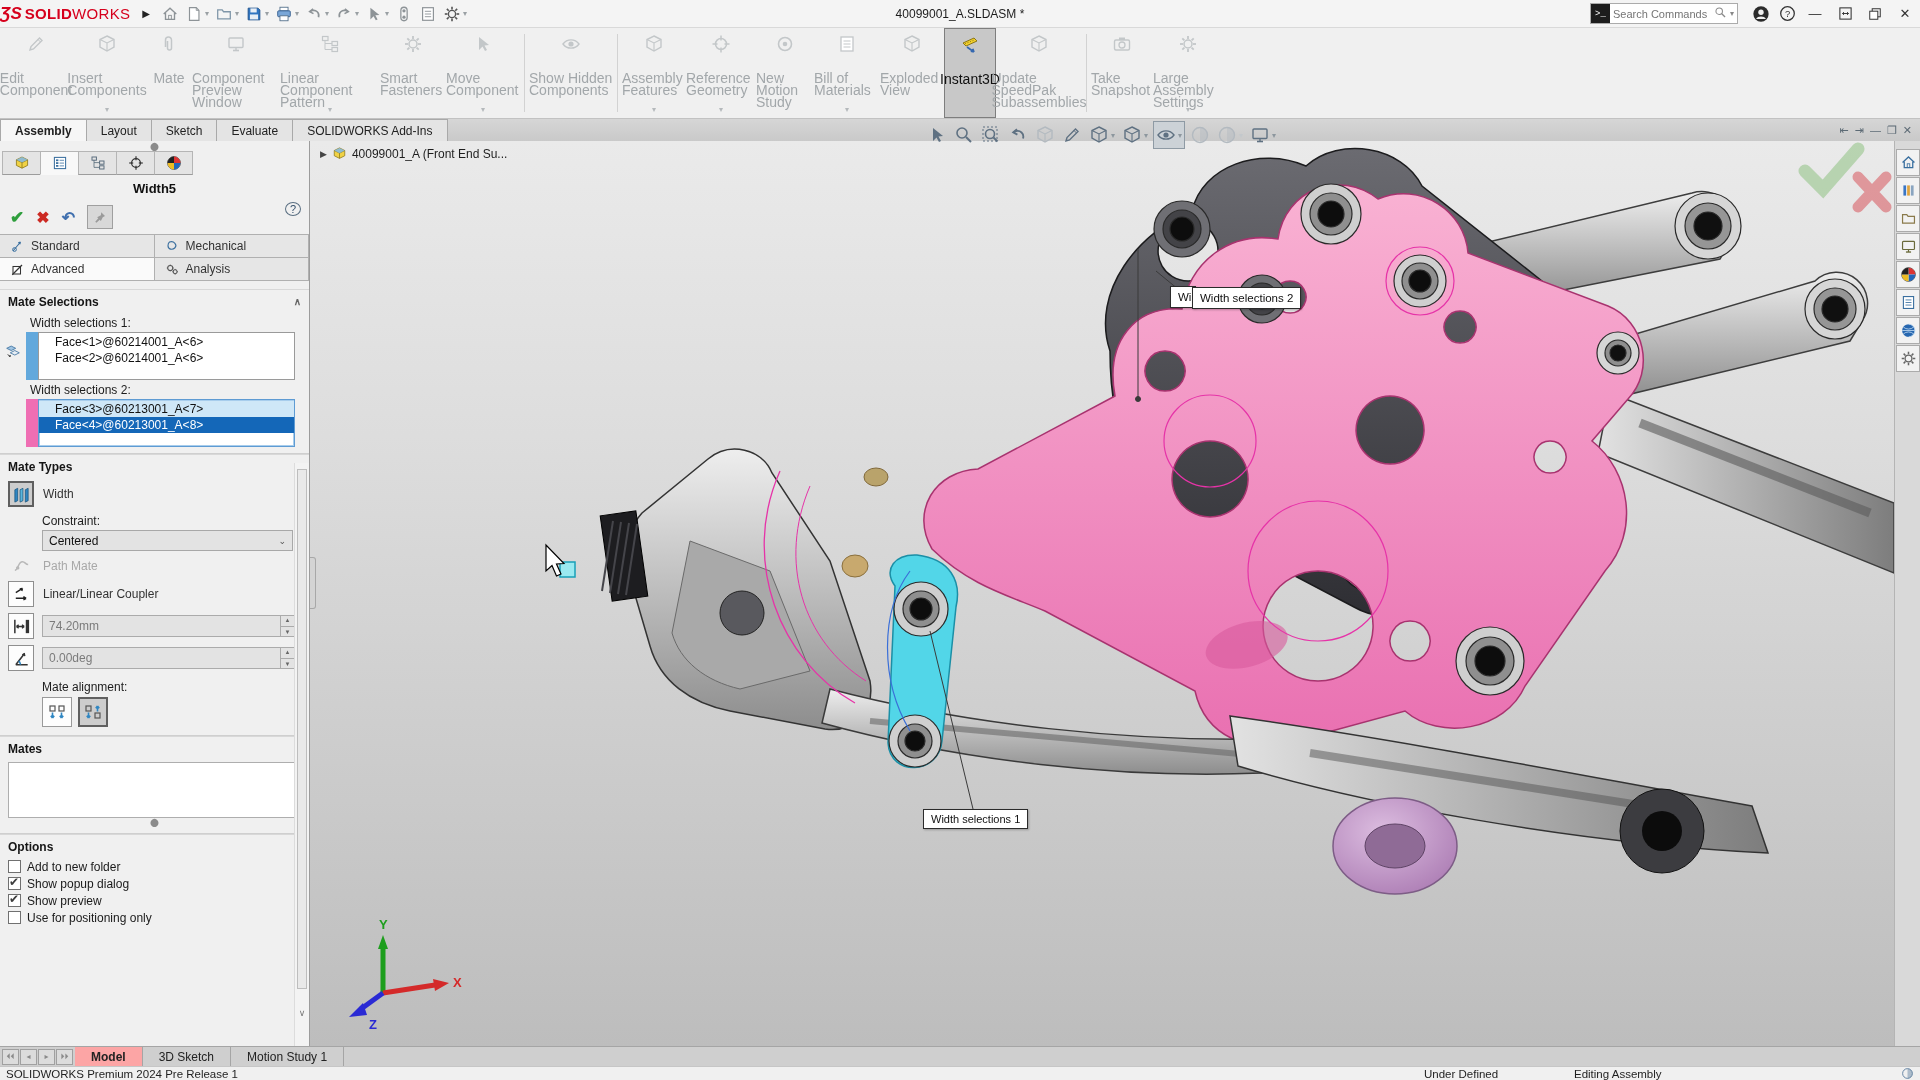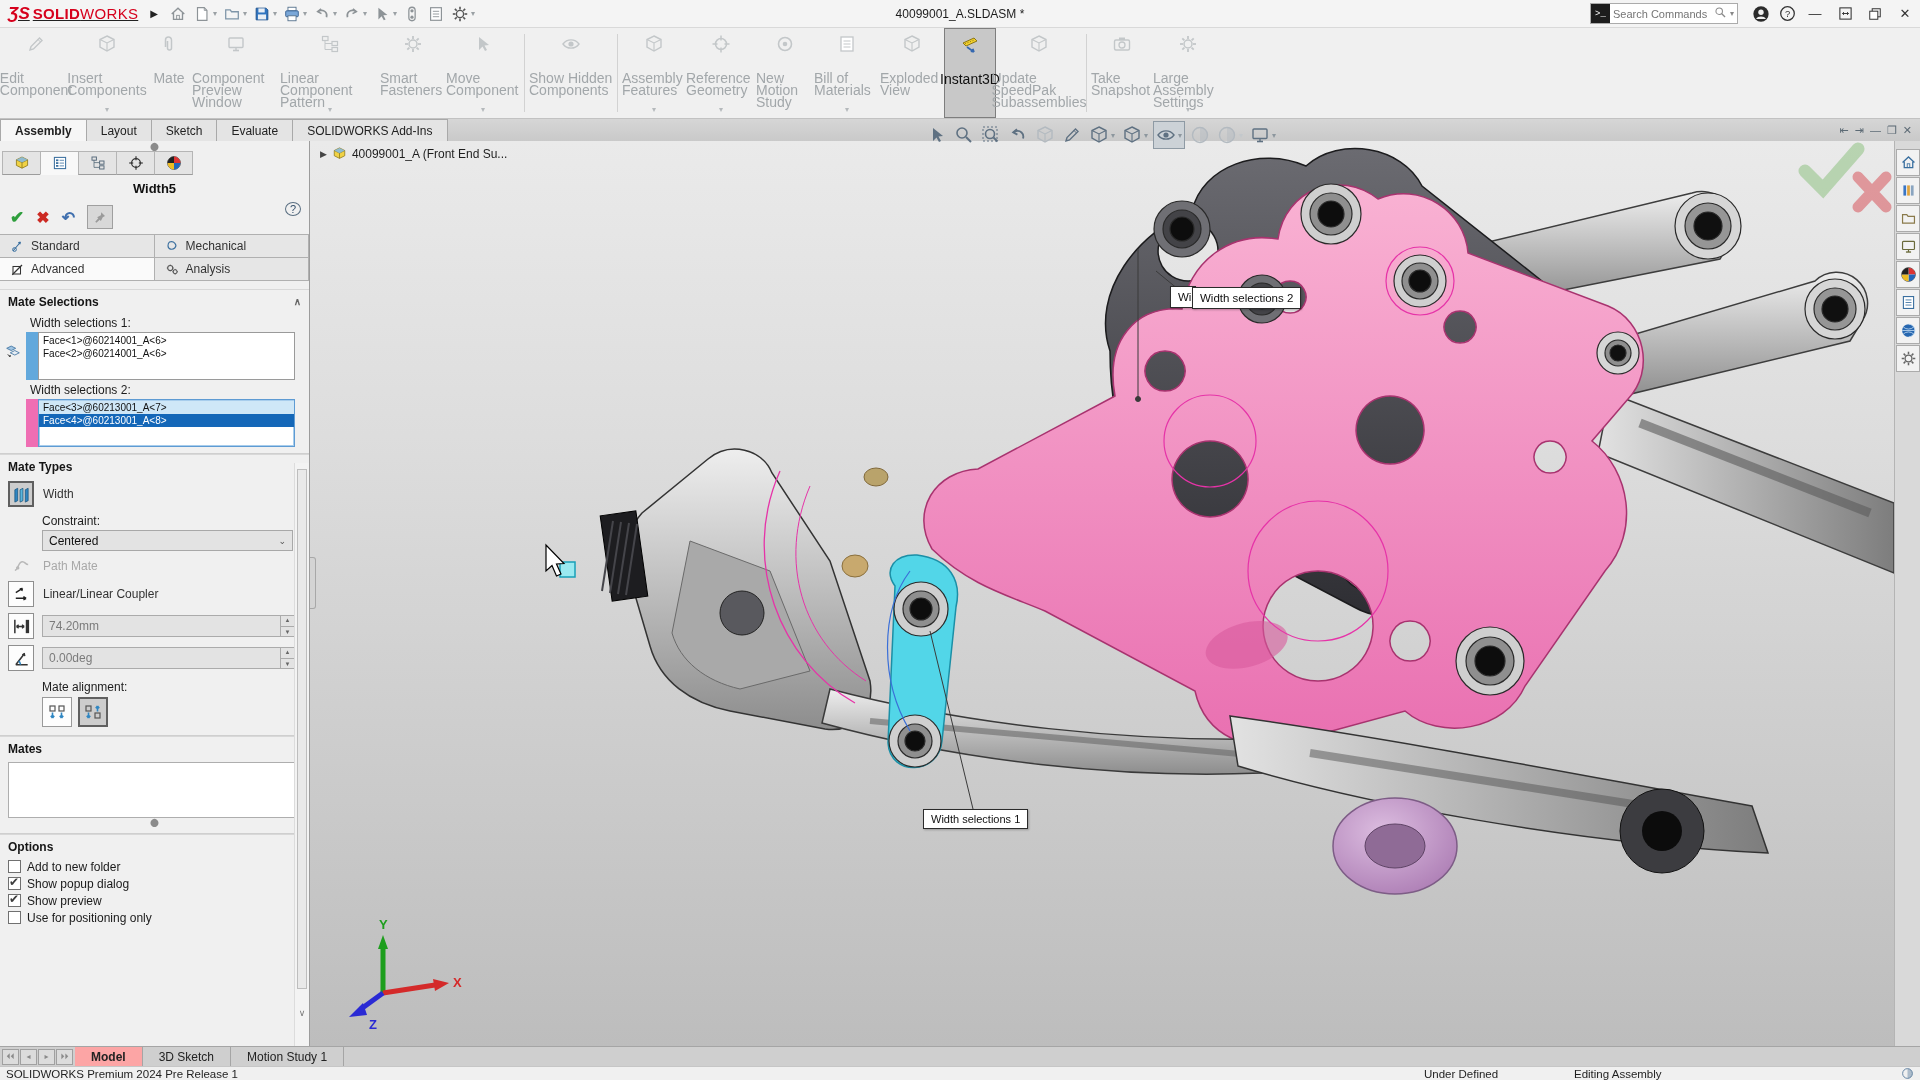--- a/index.html
+++ b/index.html
@@ -2,21 +2,21 @@
 <html><head>
 <meta charset="utf-8">
 <style>
   * { margin:0; padding:0; box-sizing:border-box; }
   html,body { width:1920px; height:1080px; overflow:hidden; background:#b0b0b0; }
   #app { position:relative; width:1920px; height:1080px; font-family:"Liberation Sans",sans-serif; font-size:12px; color:#222; background:#f0f0f0; }
   svg.sym { position:absolute; width:0; height:0; }
 
   
   #titlebar { position:absolute; left:0; top:0; width:1920px; height:28px; background:#f4f4f4; border-bottom:1px solid #d9d9d9; display:flex; align-items:center; }
-  #logo { display:flex; align-items:baseline; padding:0 10px 0 8px; white-space:nowrap;text-decoration:underline; }
+  #logo { display:flex; align-items:baseline; padding:0 10px 0 0; white-space:nowrap; }
   #logo .l1 { color:#d6001c; font-weight:bold; font-style:italic; font-size:17px; margin-right:3px;}
   #logo .l2 { color:#d6001c; font-weight:bold; font-size:15px; letter-spacing:.3px;}
   #logo .l3 { color:#d6001c; font-weight:normal; font-size:15px; letter-spacing:.3px;}
   #logo-arrow { color:#222; font-size:10px; margin:0 8px 0 2px; }
   .qat { display:flex; align-items:center; height:28px; }
   .qbtn { display:flex; align-items:center; height:24px; padding:0 2px; margin:0 1px; color:#8d9397; }
   .qbtn svg { width:18px; height:18px; }
   .qbtn .car { font-size:8px; color:#9aa0a4; margin-left:2px; }
   #win-title { position:absolute; left:0; right:0; top:0; height:28px; display:flex; align-items:center; justify-content:center; pointer-events:none; font-size:12px; color:#1c1c1c; }
   #tb-right { margin-left:auto; display:flex; align-items:center; height:28px; }
@@ -68,21 +68,21 @@
   .stab svg { width:15px; height:15px; color:#3a6f9f; }
   .stab.active { background:#fafafa; font-weight:normal; }
   .sect-hd { display:flex; align-items:center; height:24px; padding:0 8px; border-top:1px solid #d8d8d8; font-weight:bold; color:#151515; }
   .sect-hd .chev { margin-left:auto; color:#666; font-size:10px; }
   .sublab { padding:3px 0 2px 30px; color:#1c1c1c; }
   .selrow { display:flex; align-items:flex-start; padding:0 14px 0 4px; }
   .selicon { width:22px; padding-top:10px; color:#5b7c9b; } .selicon svg { width:18px; height:18px; }
   .selbar { width:12px; align-self:stretch; }
   .selbox { flex:1; background:#fff; border:1px solid #9a9a9a; min-height:48px; padding:1px 0; }
   .selbox.focus { border:1px solid #5e9bd3; box-shadow:0 0 0 1px #a8cdec inset; }
-  .face { font-size:10px; padding:1px 4px; white-space:nowrap; color:#111; }
+  .face { font-size:12px; padding:1px 16px; white-space:nowrap; color:#111; }
   .face.hl { background:#cfe7f7; }
   .face.sel { background:#1467b8; color:#fff; }
   .divider { height:1px; background:#cfcfcf; margin:6px 0 0 0; }
   .mt-row { display:flex; align-items:center; gap:9px; padding:3px 8px; }
   .mt-btn { width:26px; height:26px; border:1px solid #8f8f8f; background:#fdfdfd; display:flex; align-items:center; justify-content:center; }
   .mt-btn svg { width:19px; height:19px; }
   .mt-btn.dis { border:1px solid #c3c3c3; background:transparent; color:#b8b8b8; }
   .mt-btn.pressed { background:#cdcdcd; border:2px solid #5f5f5f; }
   .mt-lab { color:#333; } .mt-lab.dis { color:#a8a8a8; }
   .mt-noicon { width:26px; display:flex; justify-content:center; color:#b8b8b8; }

